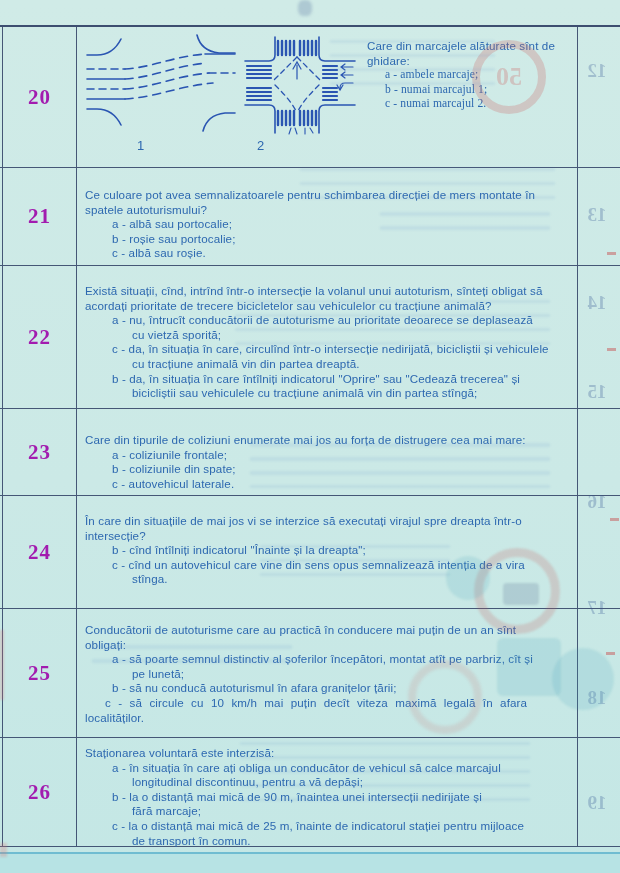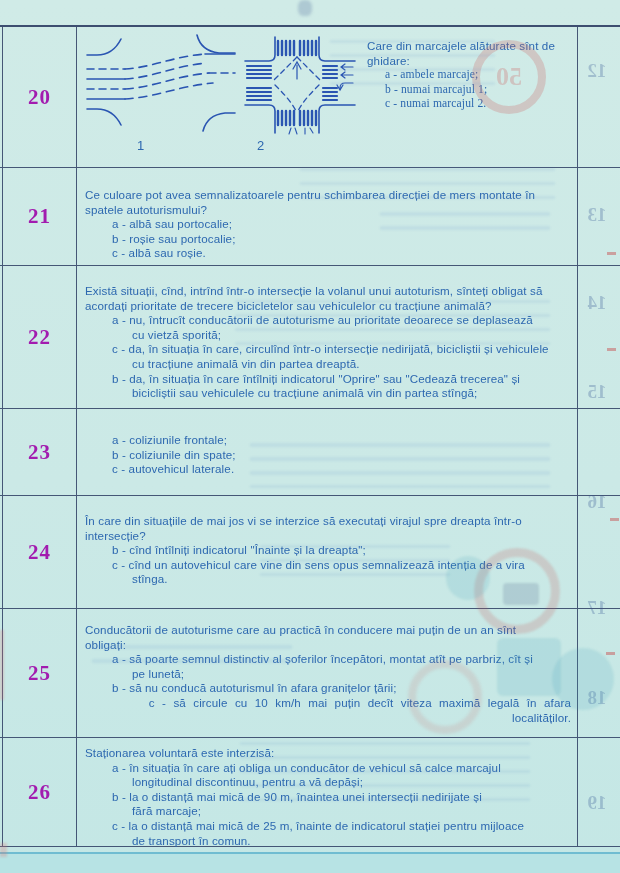--- a/index.html
+++ b/index.html
@@ -33,21 +33,21 @@
   }
   .content{
     box-sizing:border-box;width:501px;flex:none;position:relative;
     border-right:1.6px solid rgba(35,50,90,.8);
     padding:0 6px 0 8px;color:#2d68b0;
     font-size:11.6px;line-height:14.6px;letter-spacing:.12px;
   }
   .stem{white-space:pre-line;}
   .opt{white-space:pre-line;padding-left:47px;text-indent:-20px;}
   .opt-simple{white-space:pre-line;padding-left:18px;text-indent:0;}
-  .opt-loose{white-space:pre-line;padding-left:0;text-indent:20px;word-spacing:4px;text-align:right;}
+  .opt-loose{white-space:pre-line;padding-left:0;text-indent:20px;word-spacing:4px;}
   .pt20{padding-top:20px}.pt18{padding-top:18px}.pt24{padding-top:24px}
   .pt14{padding-top:14px}.pt8{padding-top:8px}
   
   .r20 .content{display:flex;}
   .figarea{position:relative;width:282px;flex:none;}
   .figlabels{position:absolute;left:0;top:112px;width:272px;color:#2d68b0;font-size:13px;}
   .figlabel1{position:absolute;left:52px;}
   .figlabel2{position:absolute;left:172px;}
   .q20text{width:200px;padding-top:12px;}
   .q20text .opt-simple{margin-top:0;font-family:Liberation Serif, serif;}
@@ -177,20 +177,21 @@
         <div class="opt">b - da, în situația în care întîlniți indicatorul "Oprire" sau "Cedează trecerea" și
 bicicliștii sau vehiculele cu tracțiune animală vin din partea stîngă;</div>
       </div>
     </div>
 
     <div class="row r23">
       <div class="numcell">
         <span class="qnum">23</span>
       </div>
       <div class="content pt24">
+        <div class="stem">Care din tipurile de coliziuni enumerate mai jos au forța de distrugere cea mai mare:</div>
         <div class="opt">a - coliziunile frontale;</div>
         <div class="opt">b - coliziunile din spate;</div>
         <div class="opt">c - autovehicul laterale.</div>
       </div>
     </div>
 
     <div class="row r24">
       <div class="numcell">
         <span class="qnum">24</span>
       </div>

